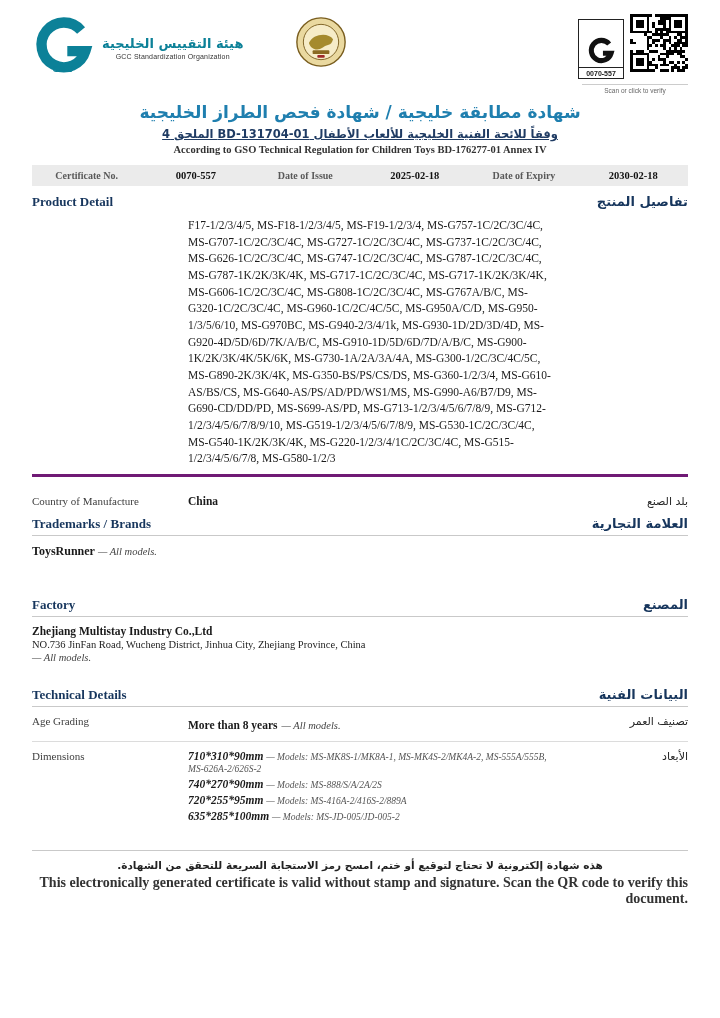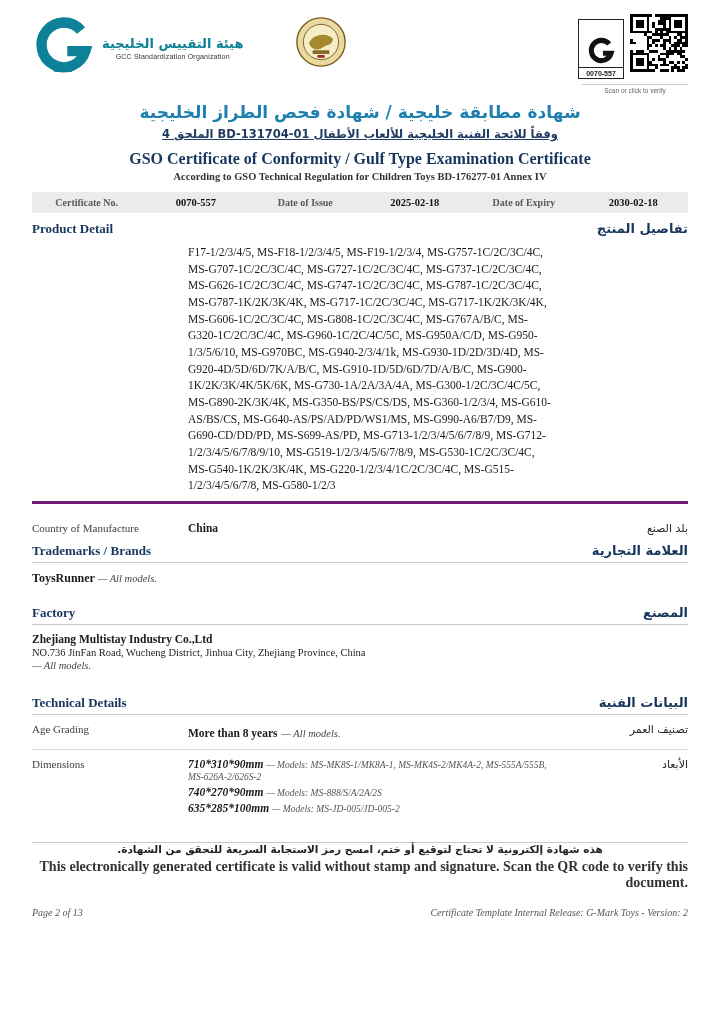--- a/index.html
+++ b/index.html
@@ -56,21 +56,21 @@
   .factory-note{font-style:italic;font-size:10.5px;color:#444;margin-top:2px;}
 
   .tech-row{padding:8px 0;}
   .tech-row.sep{border-bottom:1px solid #DCDCDC;}
   .age-value{font-weight:bold;font-size:11.5px;}
   .dim-line{margin-bottom:4px;font-size:11.5px;}
   .dim-value{font-weight:bold;font-style:italic;}
   .dim-models{font-style:italic;color:#555;font-size:9.5px;}
 
   
-  .footer-notes{margin-top:16px;border-top:1px solid #C9C9C9;text-align:center;}
+  .footer-notes{margin-top:16px;border-top:1px solid #C9C9C9;padding-top:8px;text-align:center;}
   .footer-ar{font-size:10.5px;font-weight:bold;color:#222;}
   .footer-en{font-size:14px;font-weight:bold;color:#333;margin-top:4px;text-align:right;}
   .page-row{display:flex;justify-content:space-between;margin-top:16px;font-size:10px;font-style:italic;color:#555;}
 </style>
 </head>
 <body>
 
 <div class="page">
 
   <div class="header">
@@ -548,21 +548,20 @@
             <div class="on"></div>
             <div></div>
           </div>
       </div>
       <div class="verify-hint">Scan or click to verify</div>
     </div>
   </div>
 
   <div class="title-ar ar">شهادة مطابقة خليجية / شهادة فحص الطراز الخليجية</div>
   <div class="title-ar-sub ar">وفقاً للائحة الفنية الخليجية للألعاب الأطفال BD-131704-01 الملحق 4</div>
-  <div class="title-en">GSO Certificate of Conformity / Gulf Type Examination Certificate</div>
   <div class="title-en-sub">According to GSO Technical Regulation for Children Toys BD-176277-01 Annex IV</div>
 
   <div class="cert-bar">
     <span class="cert-cell cert-label">Certificate No.</span>
     <span class="cert-cell cert-value">0070-557</span>
     <span class="cert-cell cert-label">Date of Issue</span>
     <span class="cert-cell cert-value">2025-02-18</span>
     <span class="cert-cell cert-label">Date of Expiry</span>
     <span class="cert-cell cert-value">2030-02-18</span>
   </div>
@@ -586,21 +585,21 @@
 
   <div class="sec-head line" style="">
     <span class="sec-title">Trademarks / Brands</span>
     <span class="sec-title ar">العلامة التجارية</span>
   </div>
   <div class="brand-line">
     <span class="brand-name">ToysRunner</span>
     <span class="note-italic">— All models.</span>
   </div>
 
-  <div class="sec-head line" style="margin-top:19px;gap:36px;">
+  <div class="sec-head line" style="margin-top:38px;gap:36px;">
     <span class="sec-title">Factory</span>
     <span class="sec-title ar">المصنع</span>
   </div>
   <div class="factory-name">Zhejiang Multistay Industry Co.,Ltd</div>
   <div class="factory-addr">NO.736 JinFan Road, Wucheng District, Jinhua City, Zhejiang Province, China</div>
   <div class="factory-note">— All models.</div>
 
   <div class="sec-head line" style="margin-top:24px;">
     <span class="sec-title">Technical Details</span>
     <span class="sec-title ar">البيانات الفنية</span>
@@ -620,30 +619,30 @@
     <span>
       <div class="dim-line">
         <span class="dim-value">710*310*90mm</span>
         <span class="dim-models">— Models: MS-MK8S-1/MK8A-1, MS-MK4S-2/MK4A-2, MS-555A/555B, MS-626A-2/626S-2</span>
       </div>
       <div class="dim-line">
         <span class="dim-value">740*270*90mm</span>
         <span class="dim-models">— Models: MS-888/S/A/2A/2S</span>
       </div>
       <div class="dim-line">
+        <span class="dim-value">720*255*95mm</span>
+        <span class="dim-models">— Models: MS-416A-2/416S-2/889A</span>
+      </div>
+      <div class="dim-line">
         <span class="dim-value">635*285*100mm</span>
         <span class="dim-models">— Models: MS-JD-005/JD-005-2</span>
       </div>
     </span>
     <span class="row-ar ar">الأبعاد</span>
   </div>
 
   <div class="footer-notes">
     <div class="footer-ar ar">هذه شهادة إلكترونية لا تحتاج لتوقيع أو ختم، امسح رمز الاستجابة السريعة للتحقق من الشهادة.</div>
     <div class="footer-en">This electronically generated certificate is valid without stamp and signature. Scan the QR code to verify this document.</div>
   </div>
 
-  <div class="page-row">
-    <span>Page 2 of 13</span>
-    <span>Certificate Template Internal Release: G-Mark Toys - Version: 2</span>
-  </div>
 
 </div>
 
 </body></html>

